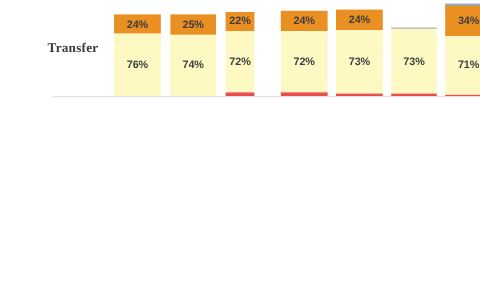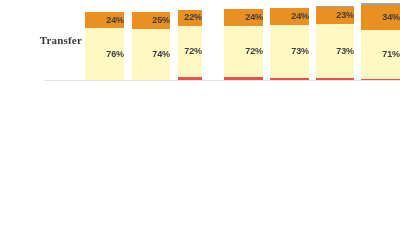--- a/index.html
+++ b/index.html
@@ -56,22 +56,23 @@
     bottom: 7px;
     display: flex;
     flex-direction: column;
     justify-content: flex-end;
   }
   .seg {
     position: relative;
     width: 100%;
     display: flex;
     align-items: center;
-    justify-content: flex-end;
+    justify-content: center;
     box-sizing: border-box;
+    margin-left: 10px;
   }
   .seg-label {
     font-family: "Liberation Sans", sans-serif;
     font-weight: bold;
     font-size: 9px;
     line-height: 9px;
     color: #3d3d3d;
     white-space: nowrap;
     letter-spacing: -0.1px;
   }
@@ -127,23 +128,20 @@
         <div class="seg seg-orange" style="height: 24%;">
           <span class="seg-label">24%</span>
         </div>
         <div class="seg seg-teal" style="height: 73%;">
           <span class="seg-label">73%</span>
         </div>
         <div class="seg seg-red no-label" style="height: 3%;"></div>
       </div>
       <div class="bar-group" style="left: 316px; width: 38px; height: 74px;">
         <div class="seg seg-gray no-label" style="height: 1.9802%;"></div>
-        <div class="seg seg-orange" style="height: 22.7723%;">
-          <span class="seg-label">23%</span>
-        </div>
         <div class="seg seg-teal" style="height: 72.2772%;">
           <span class="seg-label">73%</span>
         </div>
         <div class="seg seg-red no-label" style="height: 2.9703%;"></div>
       </div>
       <div class="bar-group" style="left: 361px; width: 39px; height: 77px; border-radius: 19px;">
         <div class="seg seg-gray no-label" style="height: 1.96078%;"></div>
         <div class="seg seg-orange" style="height: 33.3333%;">
           <span class="seg-label">34%</span>
         </div>

